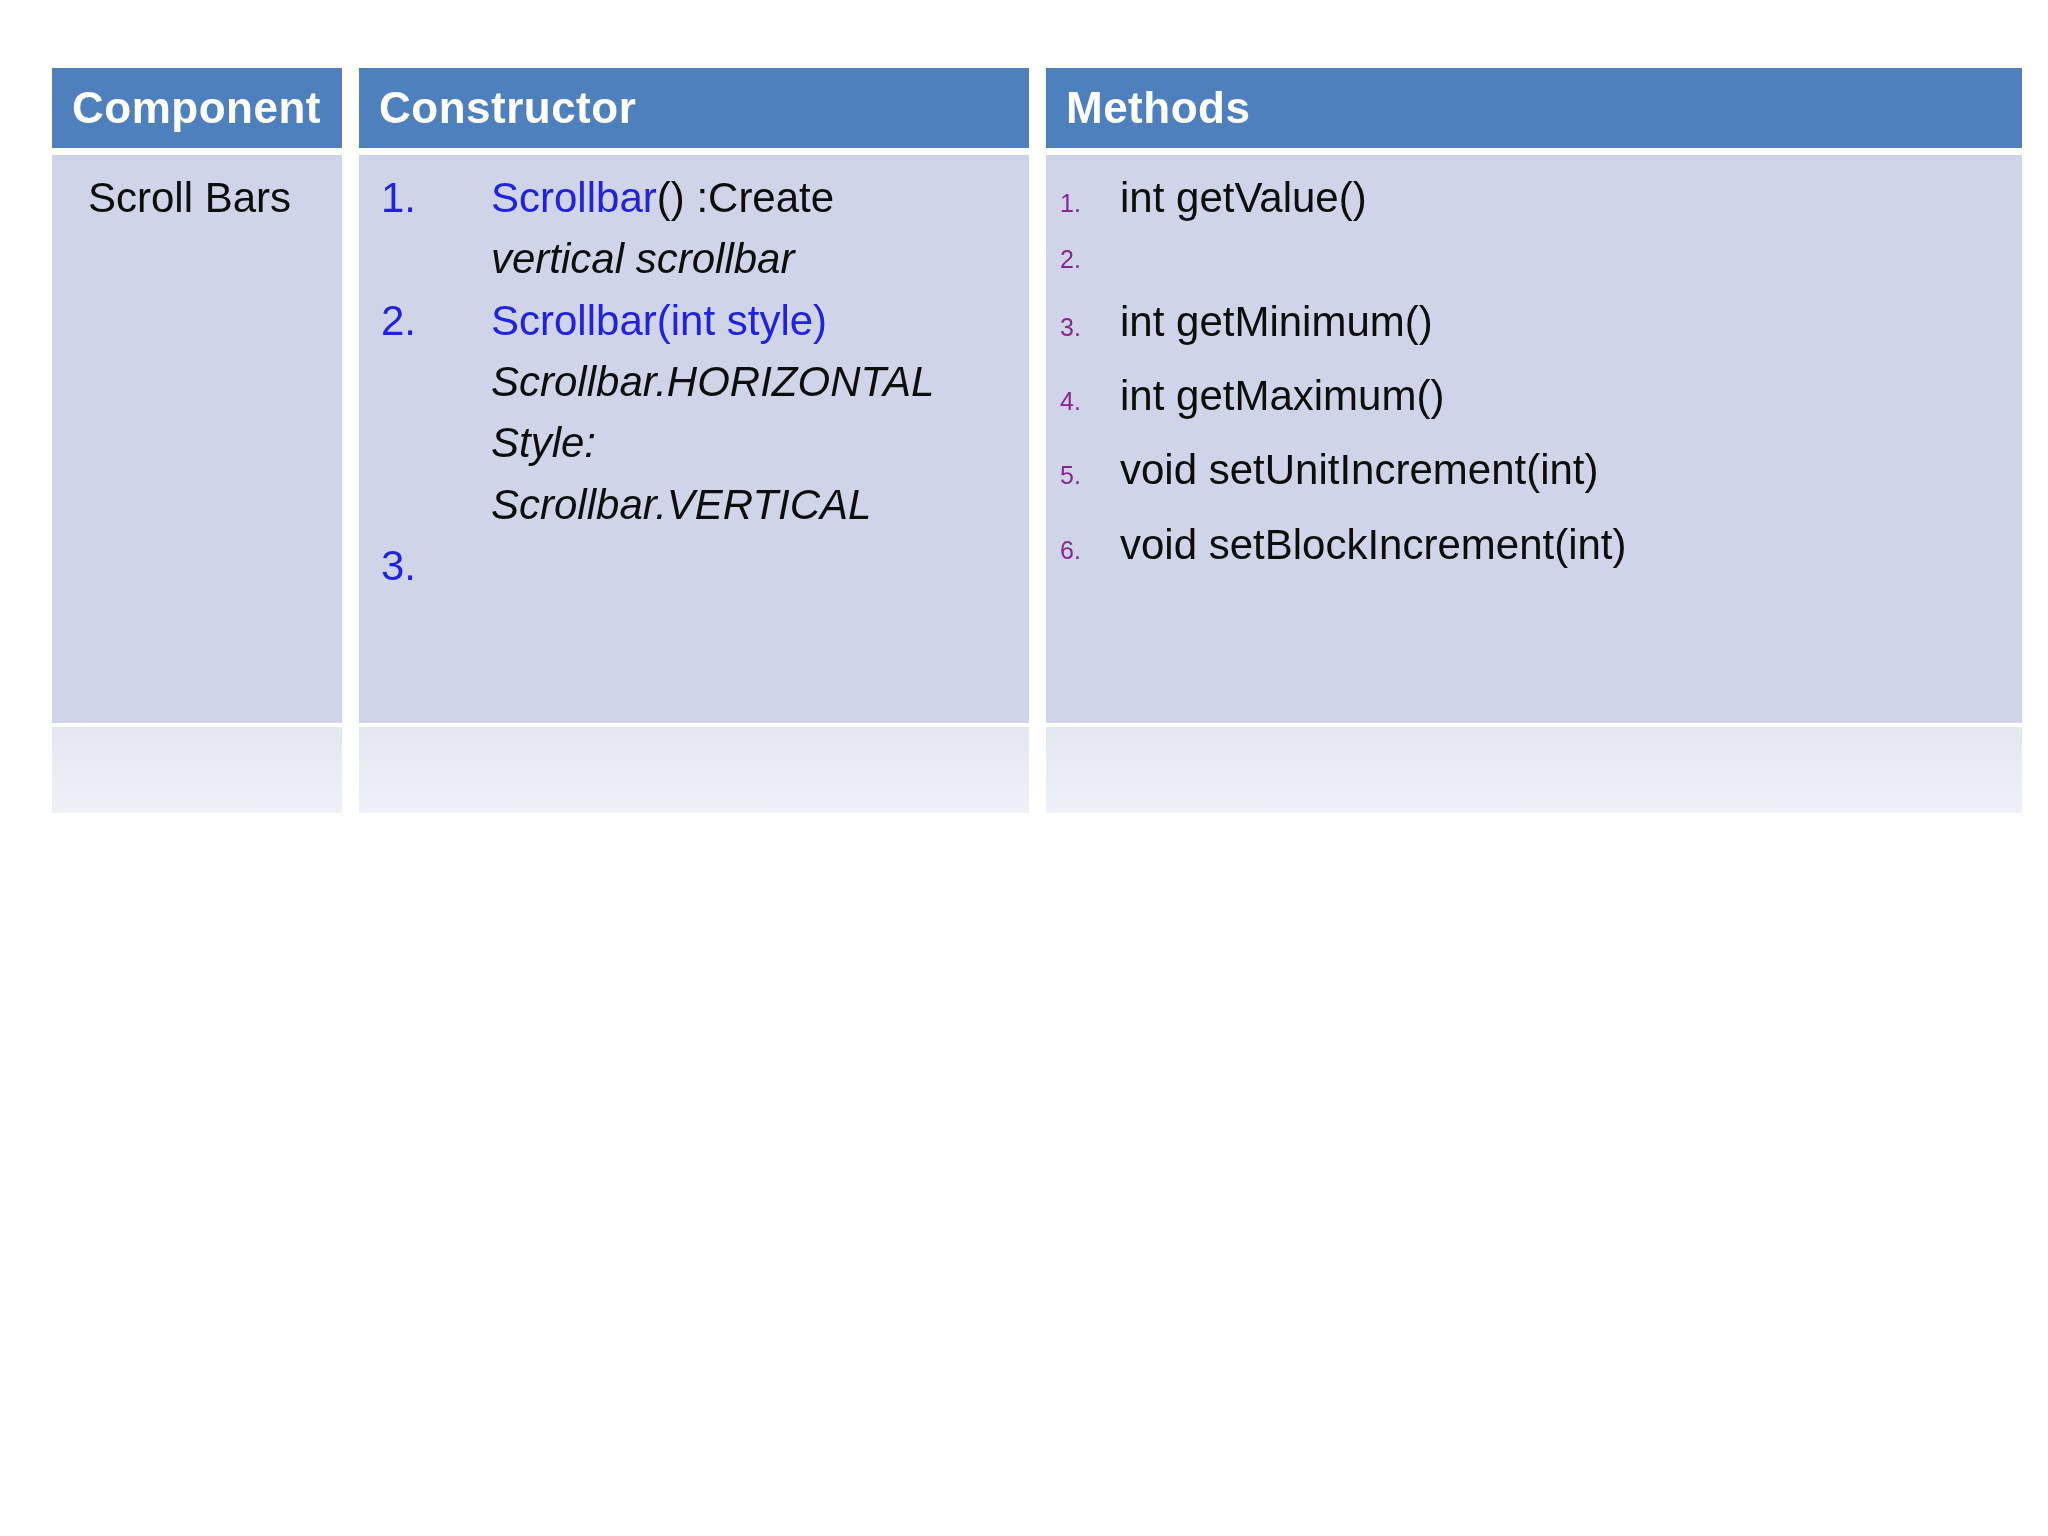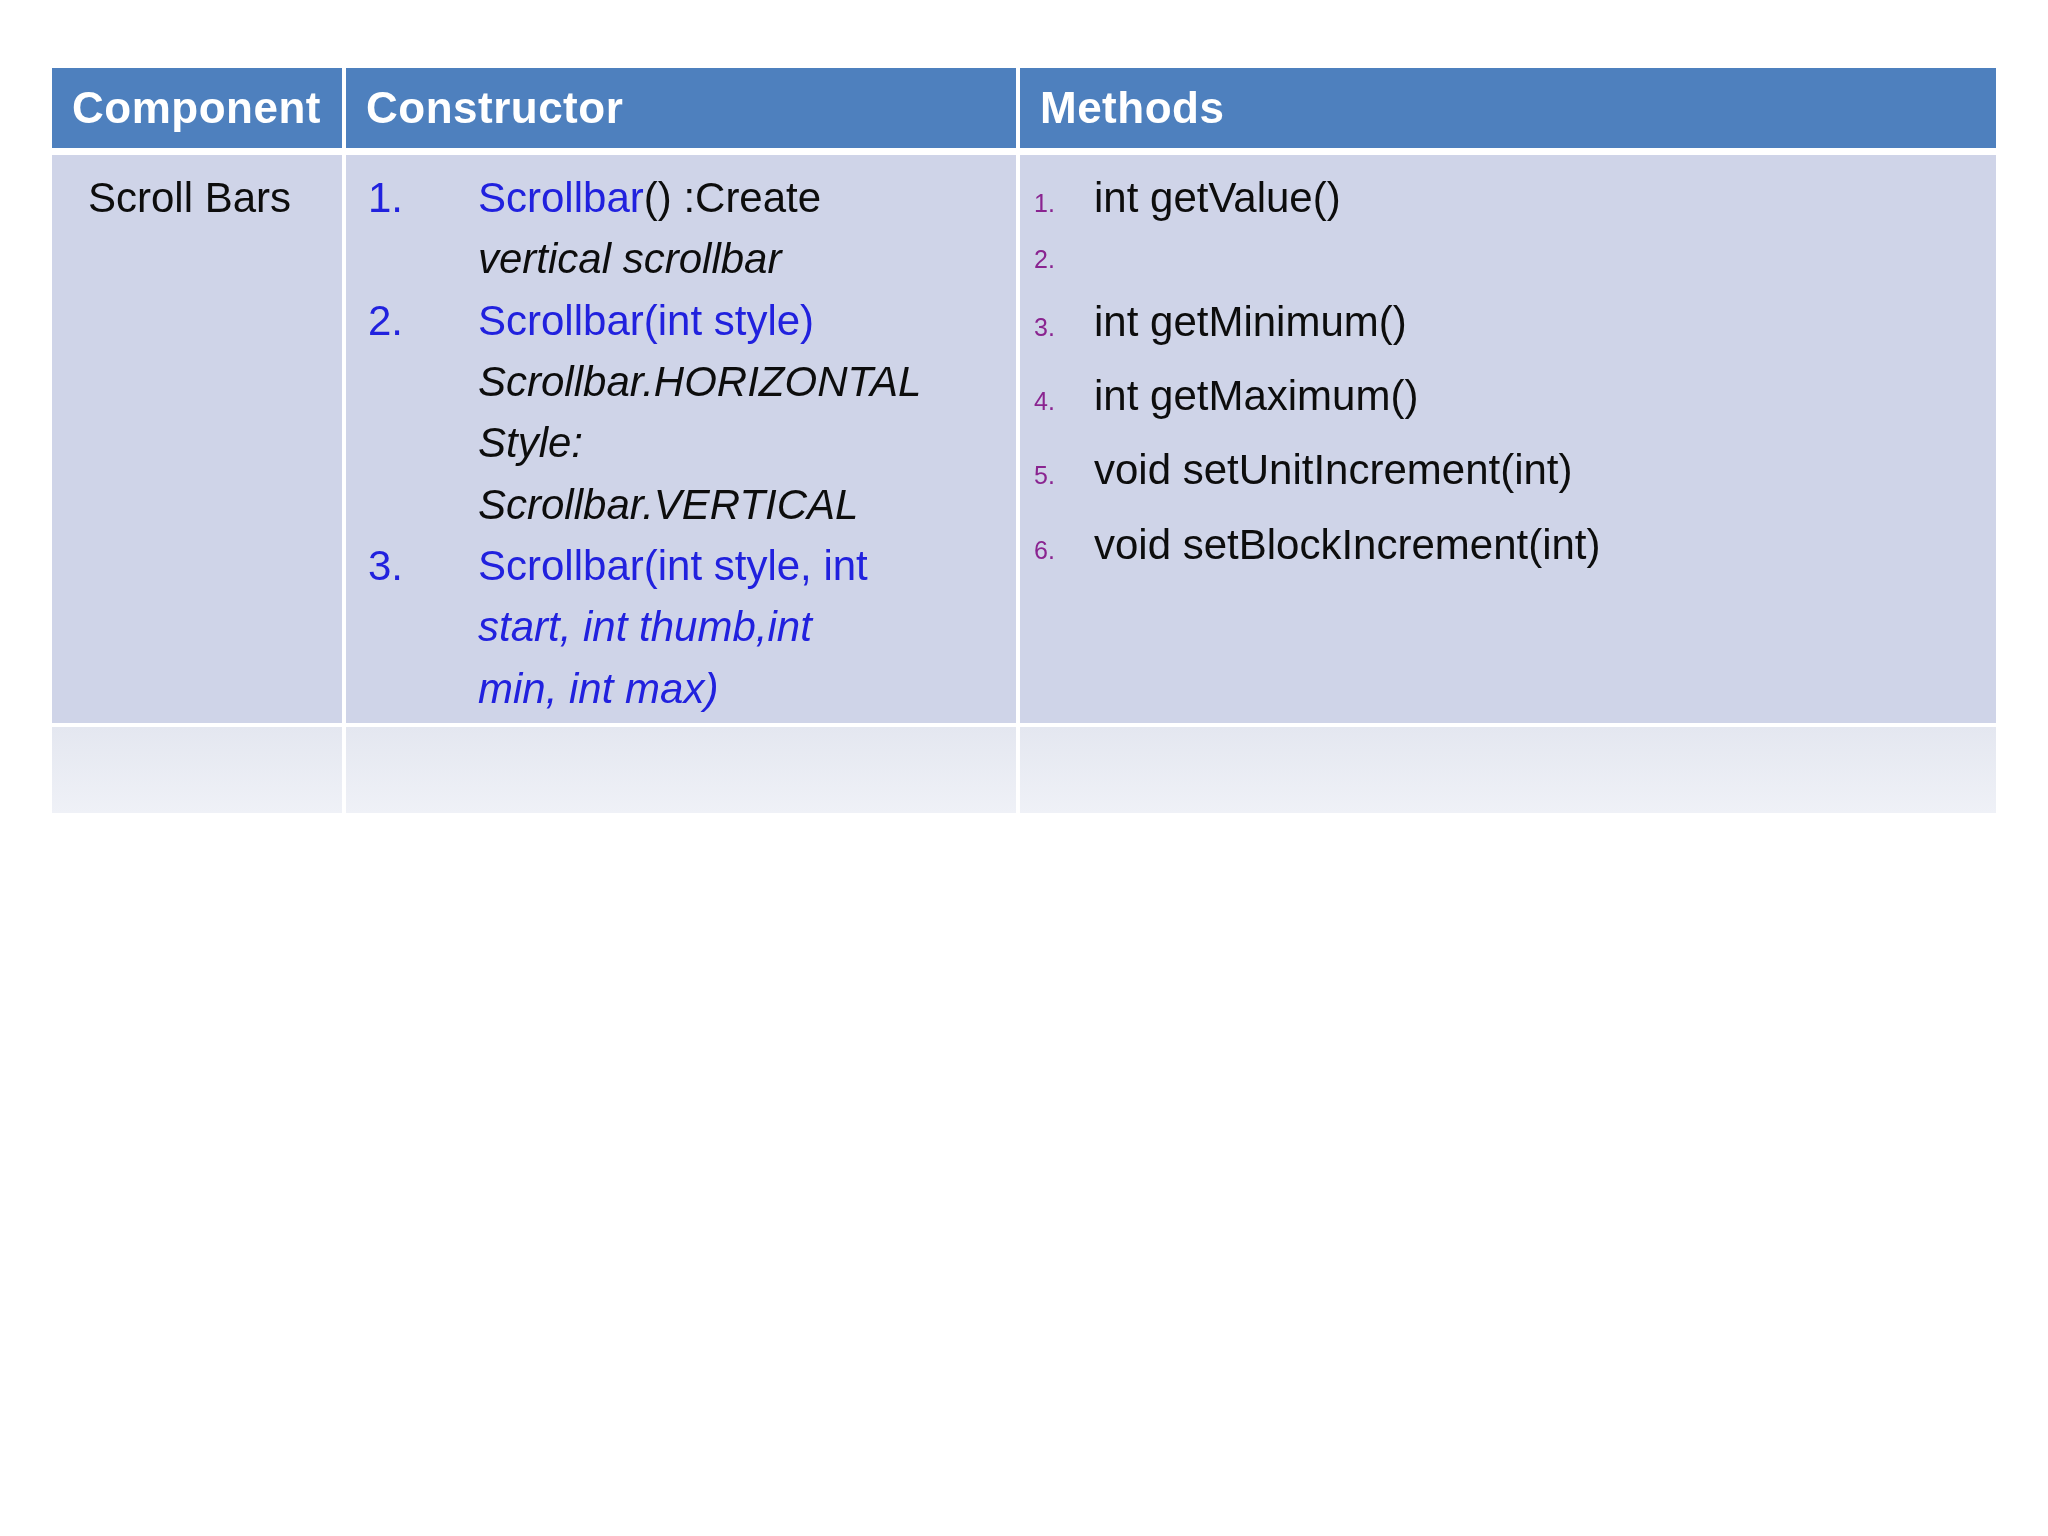--- a/index.html
+++ b/index.html
@@ -18,21 +18,21 @@
     width: 2048px; height: 1536px;
     position: relative; overflow: hidden;
     font-family: "Liberation Sans", sans-serif;
     color: var(--text);
   }
   .tbl {
     position: absolute; left: 52px; top: 68px; width: 1876px;
     display: grid;
     grid-template-columns: 290px 670px 976px;
     grid-template-rows: 80px 7px 568px 4px 86px;
-    column-gap: 4px;
+    column-gap: 17px;
     grid-template-areas:
       "h1 h2 h3"
       "ga ga ga"
       "c1 c2 c3"
       "gb gb gb"
       "e1 e2 e3";
   }
   .hcell {
     background: var(--header-bg);
     color: var(--header-text);
@@ -96,21 +96,20 @@
       <span class="ctext"><span class="blue">Scrollbar</span><span>() :Create</span><span class="blk">vertical scrollbar</span></span>
     </div>
 
     <div class="citem">
       <span class="cnum">2.</span>
       <span class="ctext"><span class="blue">Scrollbar(int style)</span><span class="blk">Scrollbar.HORIZONTAL</span><span class="blk">Style:</span><span class="blk">Scrollbar.VERTICAL</span></span>
     </div>
 
     <div class="citem">
       <span class="cnum">3.</span>
-      <span class="ctext blue"><span>Scrollbar(int style, int</span><span class="blk">start, int thumb,int</span><span class="blk">min, int max)</span></span>
     </div>
 
   </div>
 
   <div class="bcell c3">
 
     <div class="mitem">
       <span class="mnum">1.</span>
       <span class="mtext">int getValue()</span>
     </div>

